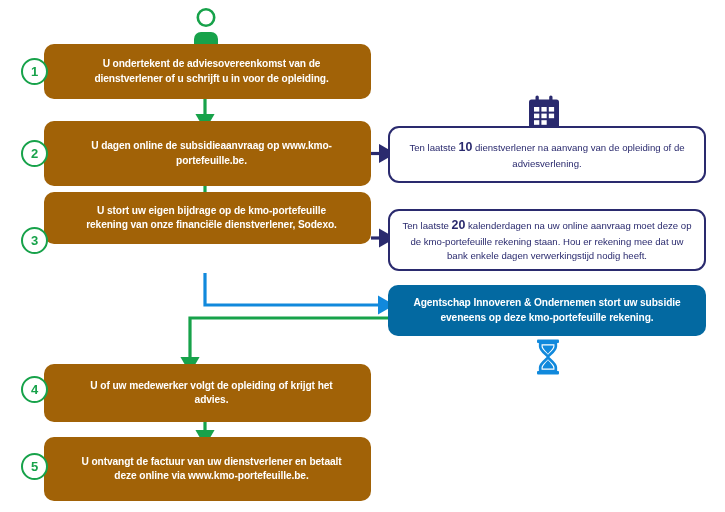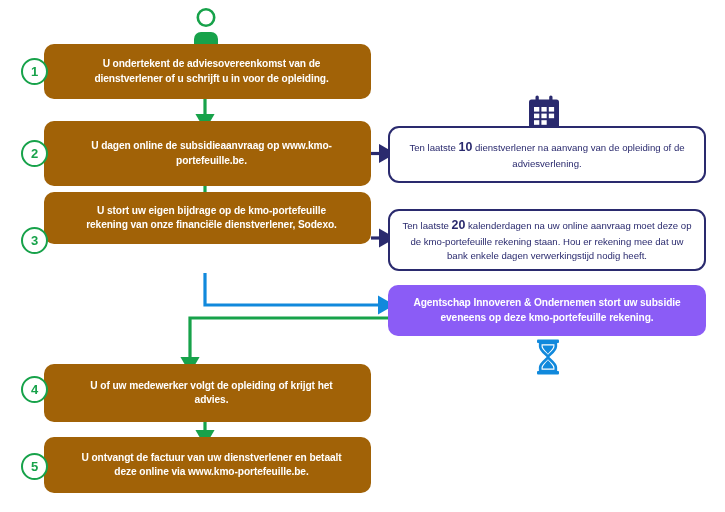--- a/index.html
+++ b/index.html
@@ -81,21 +81,21 @@
     padding: 0 12px;
   }
   .note-text b {
     font-size: 12.4px;
     font-weight: bold;
   }
 
   
   .blue-box {
     position: absolute;
-    background: #8b5cf6;
+    background: #0369a1;
     border-radius: 10px;
     box-sizing: border-box;
     display: flex;
     align-items: center;
     justify-content: flex-end;
   }
   .blue-text {
     color: #ffffff;
     font-size: 10.2px;
     font-weight: bold;
@@ -172,21 +172,21 @@
     <span>3</span>
   </div>
 
   <div class="step-box" style="left:44px; top:364px; width:327px; height:58px;">
     <div class="step-text">U of uw medewerker volgt de opleiding of krijgt het advies.</div>
   </div>
   <div class="step-num" style="left:21px; top:376px;">
     <span>4</span>
   </div>
 
-  <div class="step-box" style="left:44px; top:437px; width:327px; height:56px;">
+  <div class="step-box" style="left:44px; top:437px; width:327px; height:64px;">
     <div class="step-text">U ontvangt de factuur van uw dienstverlener en betaalt deze online via www.kmo-portefeuille.be.</div>
   </div>
   <div class="step-num" style="left:21px; top:453px;">
     <span>5</span>
   </div>
 
   <div class="icon-abs" style="left:524px; top:93px; width:40px; height:40px;">
     <svg width="40" height="40" viewBox="0 0 40 40" xmlns="http://www.w3.org/2000/svg">
       <rect x="11.5" y="2.5" width="3.3" height="7" rx="1.6" fill="#2A2A6E"></rect>
       <rect x="25.2" y="2.5" width="3.3" height="7" rx="1.6" fill="#2A2A6E"></rect>

